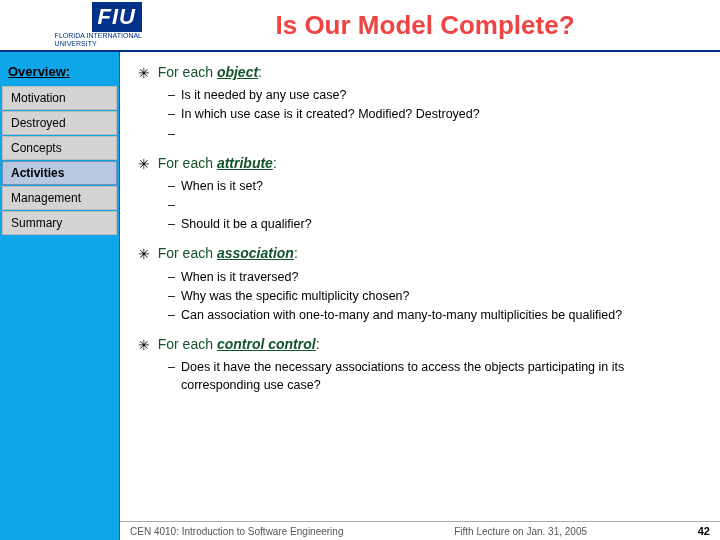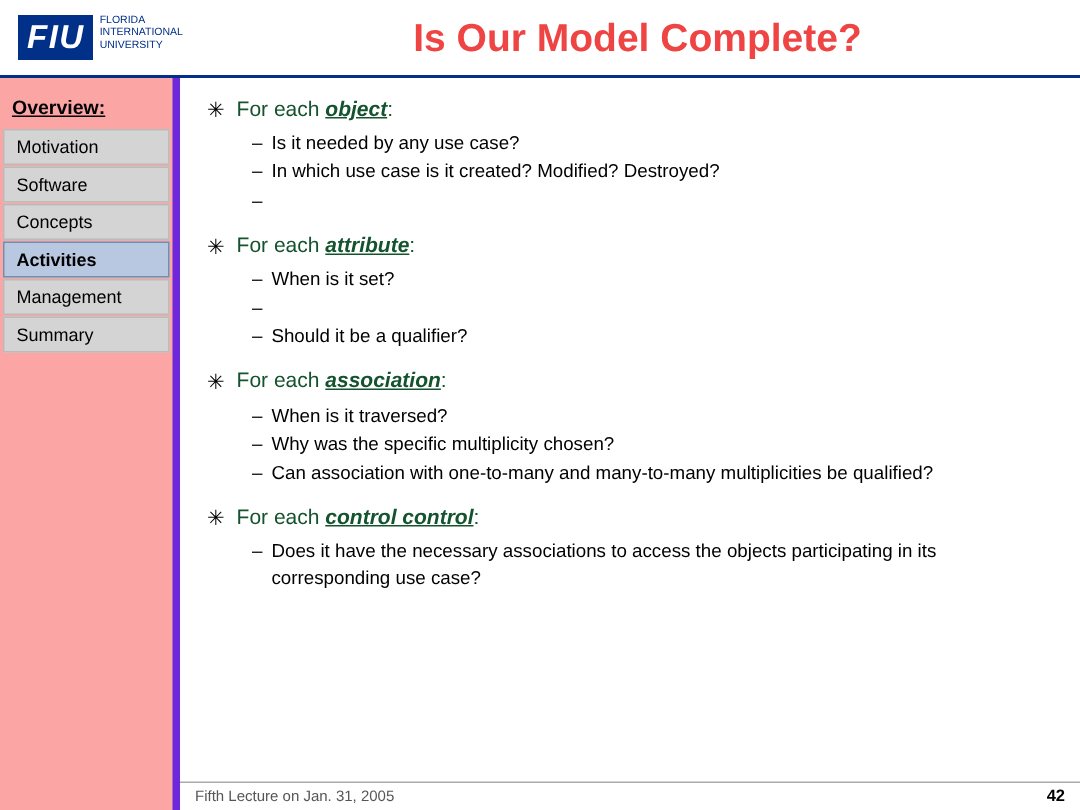--- a/index.html
+++ b/index.html
@@ -15,22 +15,23 @@
     #header {
       display: flex;
       align-items: center;
       background: #fff;
       border-bottom: 2px solid #003087;
       padding: 6px 12px;
       height: 52px;
     }
     #logo-area {
       display: flex;
-      align-items: flex-start;
+      align-items: flex-end;
       width: 130px;
+      flex-direction: column;
     }
     #logo-box {
       background: #003087;
       color: #fff;
       font-weight: bold;
       font-size: 22px;
       padding: 2px 6px;
       letter-spacing: 1px;
       font-style: italic;
     }
@@ -52,22 +53,22 @@
 
     
     #main-layout {
       display: flex;
       height: 488px;
     }
 
     
     #sidebar {
       width: 120px;
-      background: #fca5a5;
-      border-right: 5px solid #6d28d9;
+      background: #0ea5e9;
+      border-right: 1px solid #6d28d9;
       padding: 8px 0;
       flex-shrink: 0;
     }
     #sidebar-title {
       font-weight: bold;
       font-size: 13px;
       color: #000;
       padding: 4px 8px 6px 8px;
       text-decoration: underline;
     }
@@ -178,21 +179,21 @@
   </div>
 </div>
 
 <div id="main-layout">
 
   <div id="sidebar">
     <div id="sidebar-title">Overview:</div>
     <div id="sidebar-items">
 
     <div class="sidebar-item">Motivation</div>
-        <div class="sidebar-item">Software</div>
+        <div class="sidebar-item">Destroyed</div>
         <div class="sidebar-item">Concepts</div>
         <div class="sidebar-item active">Activities</div>
         <div class="sidebar-item">Management</div>
         <div class="sidebar-item">Summary</div>
       </div>
   </div>
 
   <div id="content">
 
   <div class="section">
@@ -263,15 +264,16 @@
             <span class="sub-dash">–</span>
             <span>Does it have the necessary associations to access the objects participating in its corresponding use case?</span>
           </div>
         </div>
       </div>
     </div>
 
 </div>
 
 <div id="footer">
+  <span>CEN 4010: Introduction to Software Engineering</span>
   <span>Fifth Lecture on Jan. 31, 2005</span>
   <span id="page-number">42</span>
 </div>
 
 </body></html>

